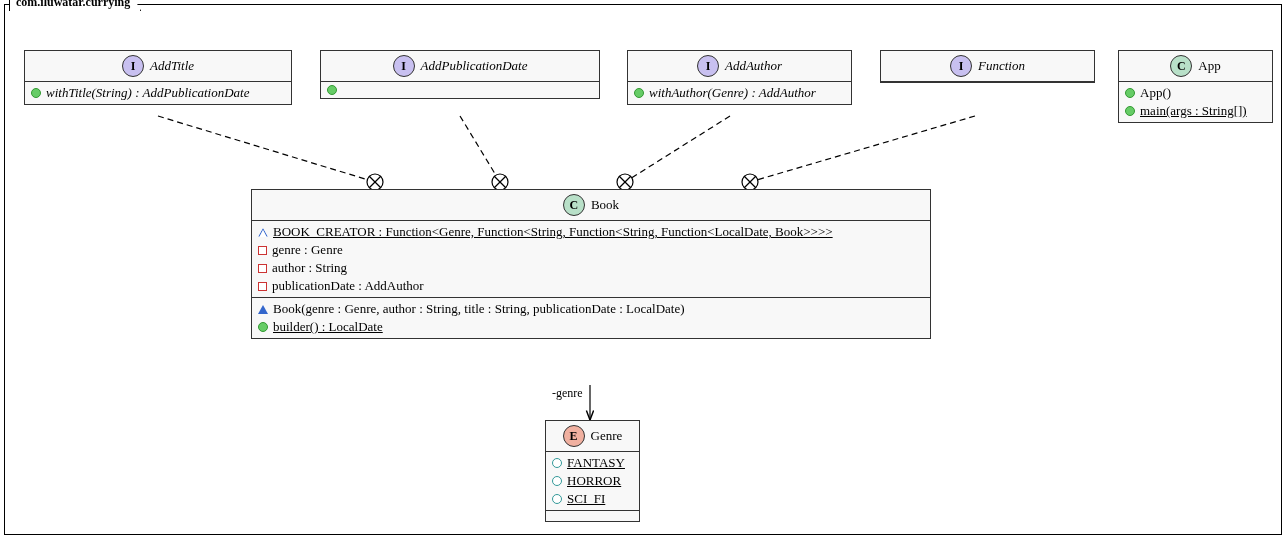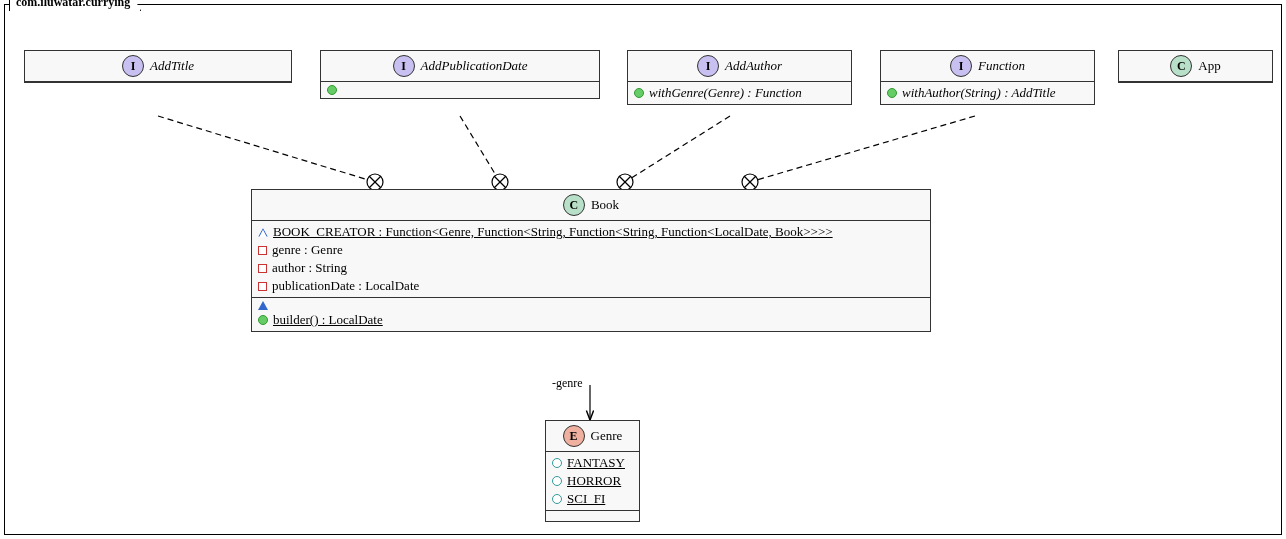--- a/index.html
+++ b/index.html
@@ -150,27 +150,33 @@
     <line x1="631" y1="176" x2="619" y2="188" stroke="#000" stroke-width="1.2"></line>
 
     <line x1="975" y1="116" x2="750" y2="182" stroke="#000" stroke-width="1.2" stroke-dasharray="6 4"></line>
     <circle cx="750" cy="182" r="8" stroke="#000" stroke-width="1.2" fill="#fff"></circle>
     <line x1="744" y1="176" x2="756" y2="188" stroke="#000" stroke-width="1.2"></line>
     <line x1="756" y1="176" x2="744" y2="188" stroke="#000" stroke-width="1.2"></line>
 
     <line x1="590" y1="385" x2="590" y2="420" stroke="#000" stroke-width="1.2" marker-end="url(#arrow)"></line>
   </svg>
 
-  <div class="label-abs" style="left:552px; top:376px;">-genre</div>
+  <div class="label-abs" style="left:552px; top:386px;">-genre</div>
 
   <div class="uml-box" style="left:24px; top:50px; width:268px;">
     <div class="uml-header">
       <span class="stereotype-circle st-interface">I</span>
       <span class="name-italic">AddTitle</span>
     </div>
+    <div class="uml-section">
+      <div class="row">
+        <span class="vis-dot vis-public"></span>
+        <span class="name-italic">withTitle(String) : AddPublicationDate</span>
+      </div>
+    </div>
   </div>
 
   <div class="uml-box" style="left:320px; top:50px; width:280px;">
     <div class="uml-header">
       <span class="stereotype-circle st-interface">I</span>
       <span class="name-italic">AddPublicationDate</span>
     </div>
     <div class="uml-section">
       <div class="row">
         <span class="vis-dot vis-public"></span>
@@ -179,43 +185,47 @@
   </div>
 
   <div class="uml-box" style="left:627px; top:50px; width:225px;">
     <div class="uml-header">
       <span class="stereotype-circle st-interface">I</span>
       <span class="name-italic">AddAuthor</span>
     </div>
     <div class="uml-section">
       <div class="row">
         <span class="vis-dot vis-public"></span>
-        <span class="name-italic">withGenre(Genre) : Function</span>
+        <span class="name-italic">withAuthor(Genre) : AddAuthor</span>
       </div>
     </div>
   </div>
 
   <div class="uml-box" style="left:880px; top:50px; width:215px;">
     <div class="uml-header">
       <span class="stereotype-circle st-interface">I</span>
       <span class="name-italic">Function</span>
-    </div>
-    <div class="uml-section">
-      <div class="row">
-        <span class="vis-dot vis-public"></span>
-        <span class="name-italic">withAuthor(String) : AddTitle</span>
-      </div>
     </div>
   </div>
 
   <div class="uml-box" style="left:1118px; top:50px; width:155px;">
     <div class="uml-header">
       <span class="stereotype-circle st-class">C</span>
       <span>App</span>
     </div>
+    <div class="uml-section">
+      <div class="row">
+        <span class="vis-dot vis-public"></span>
+        <span>App()</span>
+      </div>
+      <div class="row">
+        <span class="vis-dot vis-public"></span>
+        <span class="underline">main(args : String[])</span>
+      </div>
+    </div>
   </div>
 
   <div class="uml-box" style="left:251px; top:189px; width:680px;">
     <div class="uml-header">
       <span class="stereotype-circle st-class">C</span>
       <span>Book</span>
     </div>
     <div class="uml-section">
       <div class="row">
         <span class="vis-tri vis-tri-open"></span>
@@ -224,26 +234,27 @@
       <div class="row">
         <span class="vis-square"></span>
         <span>genre : Genre</span>
       </div>
       <div class="row">
         <span class="vis-square"></span>
         <span>author : String</span>
       </div>
       <div class="row">
         <span class="vis-square"></span>
-        <span>publicationDate : LocalDate</span>
+        <span>publicationDate : AddAuthor</span>
       </div>
     </div>
     <div class="uml-section">
       <div class="row">
         <span class="vis-tri vis-tri-filled"></span>
+        <span>Book(genre : Genre, author : String, title : String, publicationDate : LocalDate)</span>
       </div>
       <div class="row">
         <span class="vis-dot vis-public"></span>
         <span class="underline">builder() : LocalDate</span>
       </div>
     </div>
   </div>
 
   <div class="uml-box" style="left:545px; top:420px; width:95px;">
     <div class="uml-header">

